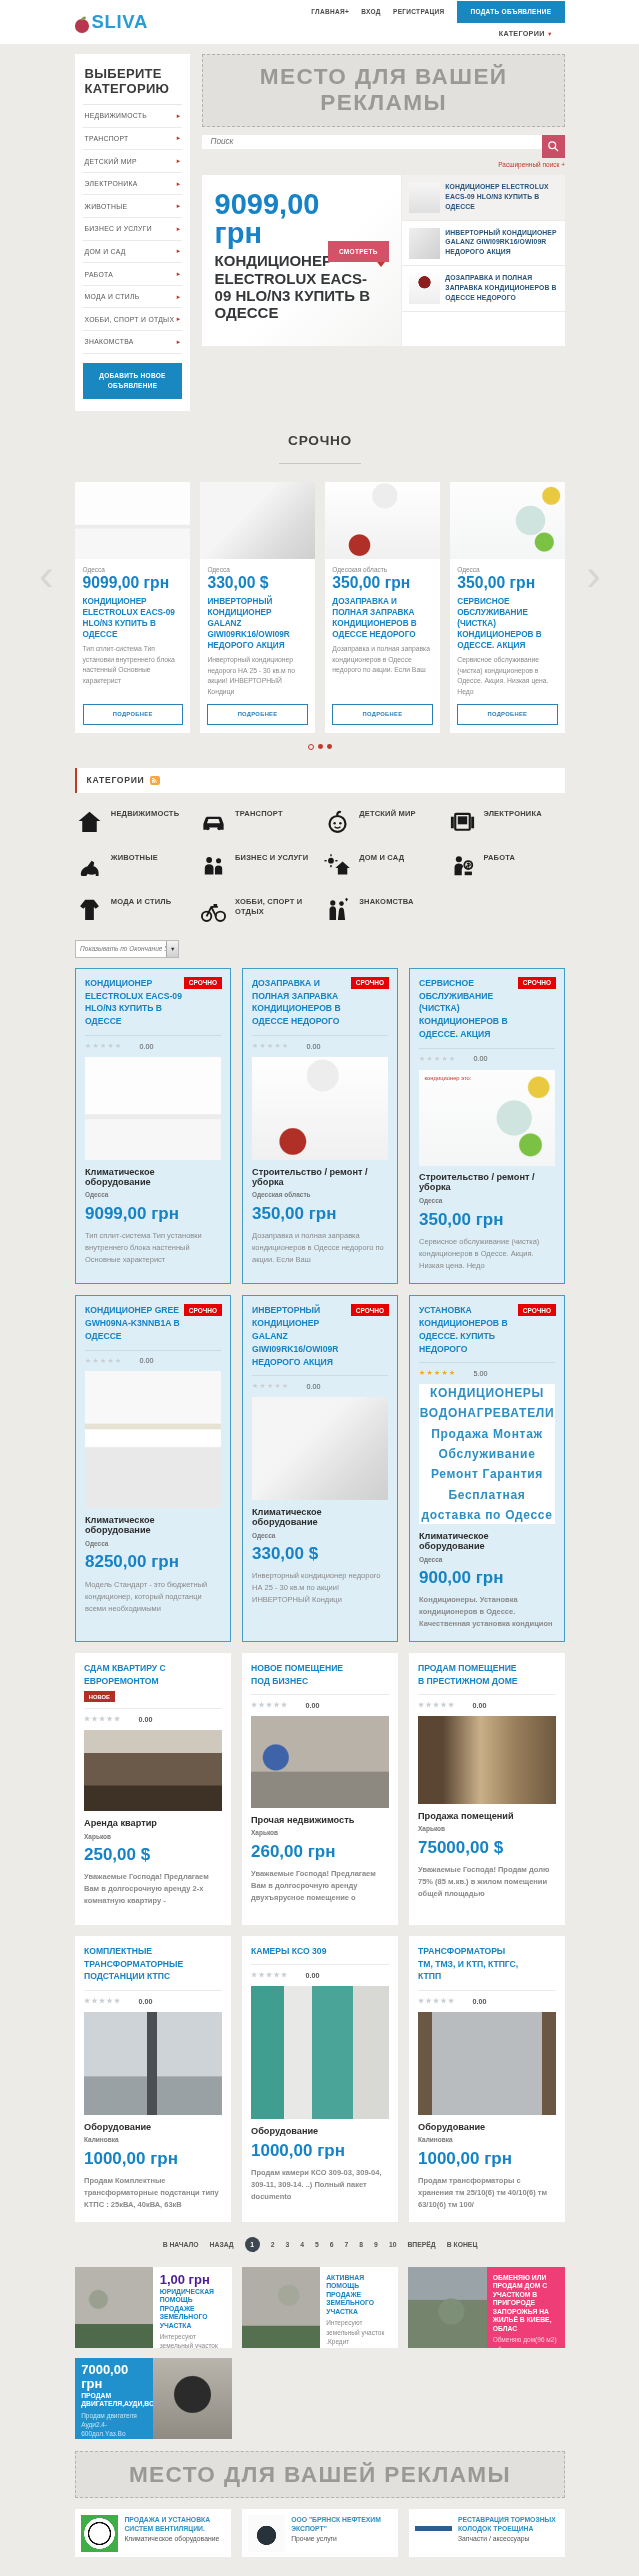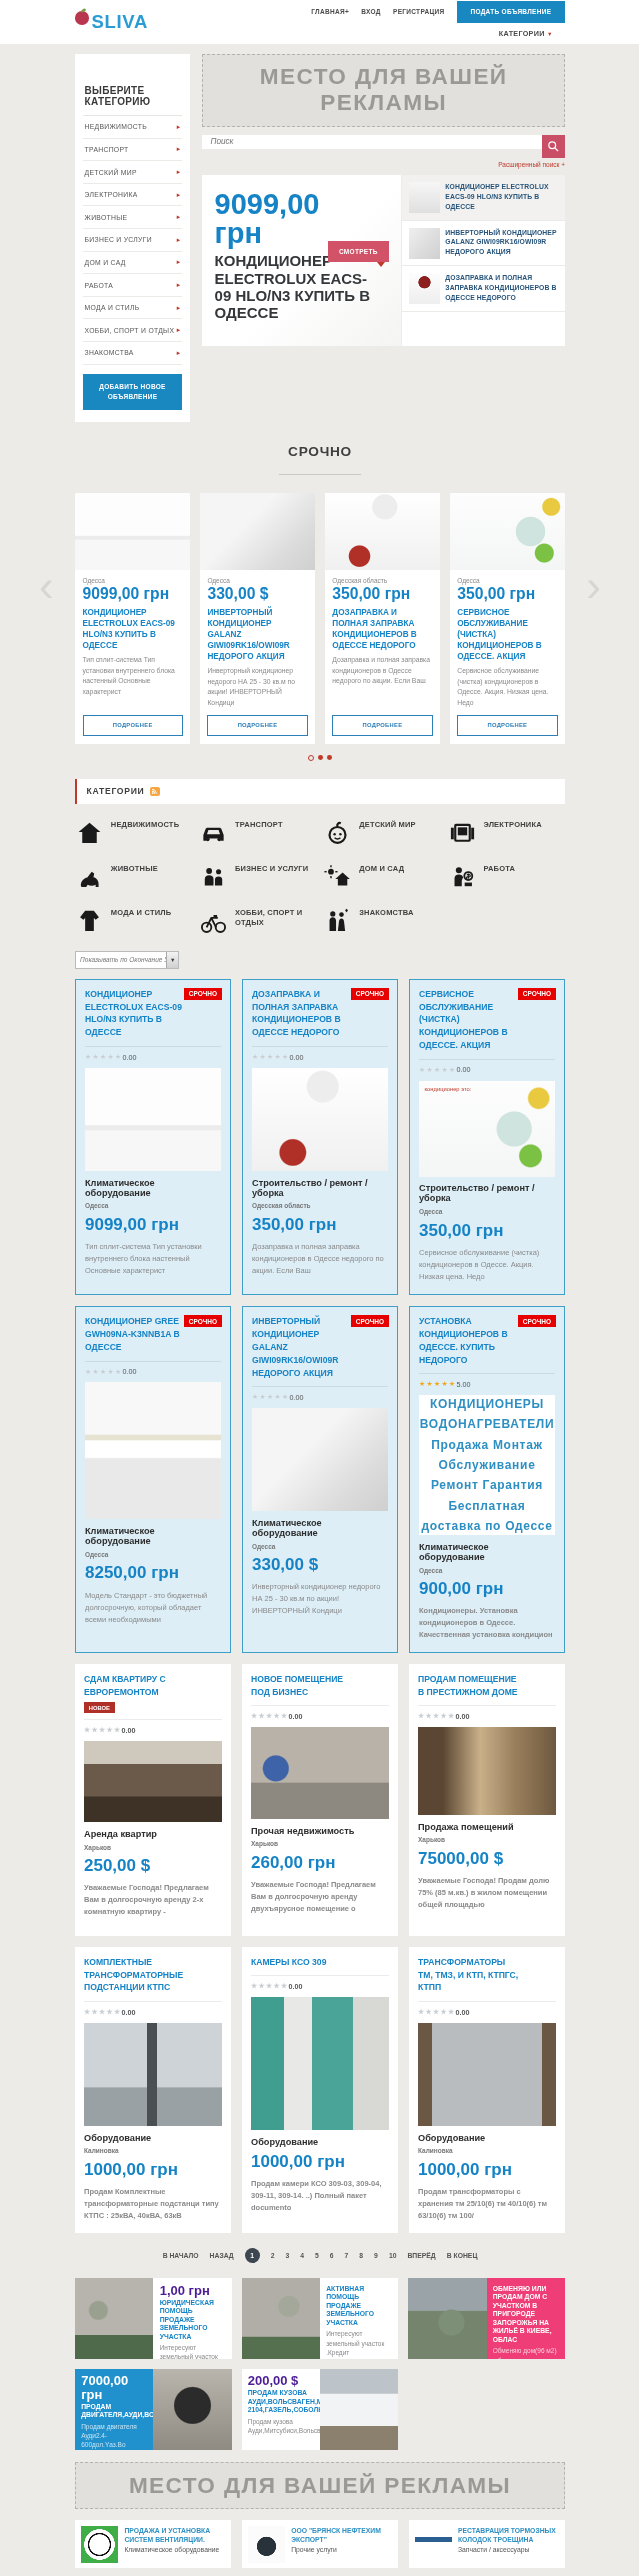--- a/index.html
+++ b/index.html
@@ -5,34 +5,34 @@
   * { box-sizing: border-box; margin:0; padding:0; }
   html { background:#dcdad6; }
   body {
     width:640px; margin:0 auto; background:#ecebe7;
     font-family:"Liberation Sans", sans-serif; color:#333;
   }
   .wrap { margin-left:75px; width:490px; position:relative; }
 
   
   header { background:#fff; height:44px; position:relative; }
-  .logo { position:absolute; left:0; top:11px; display:flex; align-items:flex-start; gap:2.7px; }
+  .logo { position:absolute; left:0; top:11px; display:flex; align-items:flex-end; gap:2.7px; }
   .plum { width:13.7px; height:13.7px; border-radius:50%; background:#b8374e; position:relative; display:inline-block; }
   .plum::after { content:""; position:absolute; top:-2.1px; left:6.2px; width:4.8px; height:2.7px; background:#7a9c4c; border-radius:60% 40% 60% 40%; transform:rotate(-25deg); }
   .logo-text { font-size:18.5px; font-weight:bold; color:#2a9bd4; letter-spacing:0.7px; }
   .top-nav { position:absolute; right:0; top:0; display:flex; align-items:center; gap:12.3px; height:23px; }
   .top-link { font-size:6.5px; font-weight:bold; color:#4a4a4a; letter-spacing:0.3px; cursor:pointer; }
   .post-btn { background:#1987c0; color:#fff; font-size:6.5px; font-weight:bold; letter-spacing:0.3px; border:none; padding:7.5px 13.7px; cursor:pointer; }
   .cats-menu { position:absolute; right:12.3px; top:29px; font-size:7.2px; font-weight:bold; color:#4a4a4a; letter-spacing:0.3px; cursor:pointer; }
   .cats-menu .tri { color:#c0392b; font-size:5.5px; }
 
   
   .top-area { display:flex; gap:12.3px; padding-top:9.6px; }
   .sidebar { width:115px; background:#fff; padding:9.6px 8.2px 12.3px; align-self:flex-start; }
-  .sidebar h3 { font-size:10px; letter-spacing:0.3px; color:#3a3a3a; padding:2.7px 1.4px 8.2px; border-bottom:0.7px solid #e8e6e2;margin-top:19px; }
+  .sidebar h3 { font-size:13px; letter-spacing:0.3px; color:#3a3a3a; padding:2.7px 1.4px 8.2px; border-bottom:0.7px solid #e8e6e2; }
   .side-item { display:flex; justify-content:space-between; align-items:center; padding:6.8px 1.4px; border-bottom:0.7px solid #eceae6; font-size:6.8px; letter-spacing:0.3px; color:#555; cursor:pointer; }
   .side-arrow { color:#c0392b; font-size:6.8px; }
   .add-btn { display:block; width:100%; margin-top:9.6px; background:#1987c0; color:#fff; border:none; font-size:6.5px; font-weight:bold; letter-spacing:0.3px; padding:8.2px 4.1px; line-height:1.5; cursor:pointer; }
 
   .right-col { flex:1; min-width:0; }
   .ad-banner { background:#e2e0dc; border:1.4px dashed #b5b3af; color:#9b9995; font-size:22.6px; font-weight:bold; letter-spacing:1.4px; text-align:center; padding:9.6px 0; }
   .search-row { display:flex; margin-top:8.2px; }
   .search-input { flex:1; border:none; background:#fff; height:14px; padding:0 8.2px; font-size:8.2px; font-style:italic; color:#555; outline:none; }
   .search-btn { width:23px; height:23px; background:#c94f66; border:none; cursor:pointer; display:flex; align-items:center; justify-content:center; }
   .adv-link { display:block; text-align:right; font-size:6.5px; color:#c0392b; margin-top:3.4px; cursor:pointer; }
@@ -89,21 +89,21 @@
   .sort-arr { width:11.6px; height:100%; background:linear-gradient(#f4f4f4,#cfcfcf); border-left:0.7px solid #aaa; font-size:5.5px; color:#333; display:flex; align-items:center; justify-content:center; }
 
   
   .listings { display:grid; grid-template-columns:repeat(3,1fr); gap:11px; margin-top:9.6px; }
   .l-card { background:#fff; padding:8.2px 9px 11px; position:relative; min-height:272px; }
   .l-card.urgent { background:#ddeef7; border:1.4px solid #3f9fc8; min-height:294px; }
   .l-title { font-size:8.6px; font-weight:bold; color:#1583c5; line-height:1.5; padding-right:37px; cursor:pointer; }
   .badge-urgent { position:absolute; top:8.2px; right:8.2px; background:#e70000; color:#fff; font-size:6.5px; font-weight:bold; padding:2.7px 4.8px; }
   .badge-new { display:inline-block; background:#b03028; color:#fff; font-size:5.8px; font-weight:bold; padding:2.1px 4.8px; margin-top:4.1px; }
   .l-div { border-top:0.7px solid rgba(0,0,0,.08); margin:6.8px 0 5.5px; }
-  .l-rating { display:flex; align-items:center; gap:0; margin-bottom:6.2px; }
+  .l-rating { display:flex; align-items:center; gap:17px; margin-bottom:6.2px; }
   .stars { font-size:6.8px; color:#c9ced2; letter-spacing:1.4px; }
   .stars.gold { color:#f0a818; }
   .r-val { font-size:7.2px; color:#555; }
   .l-img { height:103px; position:relative; overflow:hidden; }
   .l-cat { font-size:9.2px; font-weight:bold; color:#2e2e2e; margin-top:6.8px; }
   .l-loc { font-size:6.5px; font-weight:bold; color:#777; margin-top:4.8px; }
   .l-price { font-size:17px; font-weight:bold; color:#1583c5; margin-top:5.5px; }
   .l-desc { font-size:7.5px; color:#8a8a8a; line-height:1.6; margin-top:6.2px; }
   .cap-red { position:absolute; top:5.5px; left:5.5px; font-size:5.8px; color:#c0392b; white-space:pre-line; }
   .cap-blue { position:absolute; inset:0; display:flex; flex-direction:column; align-items:center; justify-content:center; text-align:center; font-size:8.2px; color:#2d8fc2; white-space:pre-line; line-height:1.7; }
@@ -492,21 +492,21 @@
 
      <div class="l-div"></div>
      <div class="l-rating">
        <span class="stars">★★★★★</span>
        <span class="r-val">0.00</span>
      </div>
      <div class="l-img ph-gree"></div>
      <div class="l-cat">Климатическое оборудование</div>
      <div class="l-loc">Одесса</div>
      <div class="l-price">8250,00 грн</div>
-     <div class="l-desc">Модель Стандарт - это бюджетный долгосрочную, который обладает всеми необходимыми</div>
+     <div class="l-desc">Модель Стандарт - это бюджетный кондиционер, который подстанци всеми необходимыми</div>
    </div>
       <div class="l-card urgent">
      <div class="l-title">ИНВЕРТОРНЫЙ КОНДИЦИОНЕР GALANZ GIWI09RK16/OWI09R НЕДОРОГО АКЦИЯ</div>
      <span class="badge-urgent">СРОЧНО</span>
 
      <div class="l-div"></div>
      <div class="l-rating">
        <span class="stars">★★★★★</span>
        <span class="r-val">0.00</span>
      </div>
@@ -672,28 +672,20 @@
         </div>
       </div>
       <div class="banner inv" style="background:#2191cd">
         <div class="bn-text">
       <div class="bn-price">7000,00 грн</div>
       <div class="bn-title">ПРОДАМ ДВИГАТЕЛЯ,АУДИ,ВОЛЬСВАГЕН,ВОЛГА.</div>
       <div class="bn-desc">Продам двигателя Ауди2.4-600дол.Yаз.Во</div>
         </div>
         <div class="bn-img bim-engine"></div>
       </div>
-      <div class="banner" style="background:#ffffff">
-        <div class="bn-text">
-      <div class="bn-price">200,00 $</div>
-      <div class="bn-title">ПРОДАМ КУЗОВА АУДИ,ВОЛЬСВАГЕН,МИТСУБИСИ,ВАЗ 2104,ГАЗЕЛЬ,СОБОЛЬ</div>
-      <div class="bn-desc">Продам кузова Ауди,Митсубиси,Вольсва</div>
-        </div>
-        <div class="bn-img bim-car"></div>
-      </div>
     </div>
 
   <div class="ad-banner" style="margin-top:12.3px;">МЕСТО ДЛЯ ВАШЕЙ РЕКЛАМЫ</div>
 
   <div class="fresh-grid" id="fresh-grid">
       <div class="fresh-item">
      <div class="fi-row">
        <span class="fi-thumb th-fan"></span>
        <span>
          <div class="fi-title">ПРОДАЖА И УСТАНОВКА СИСТЕМ ВЕНТИЛЯЦИИ.</div>

